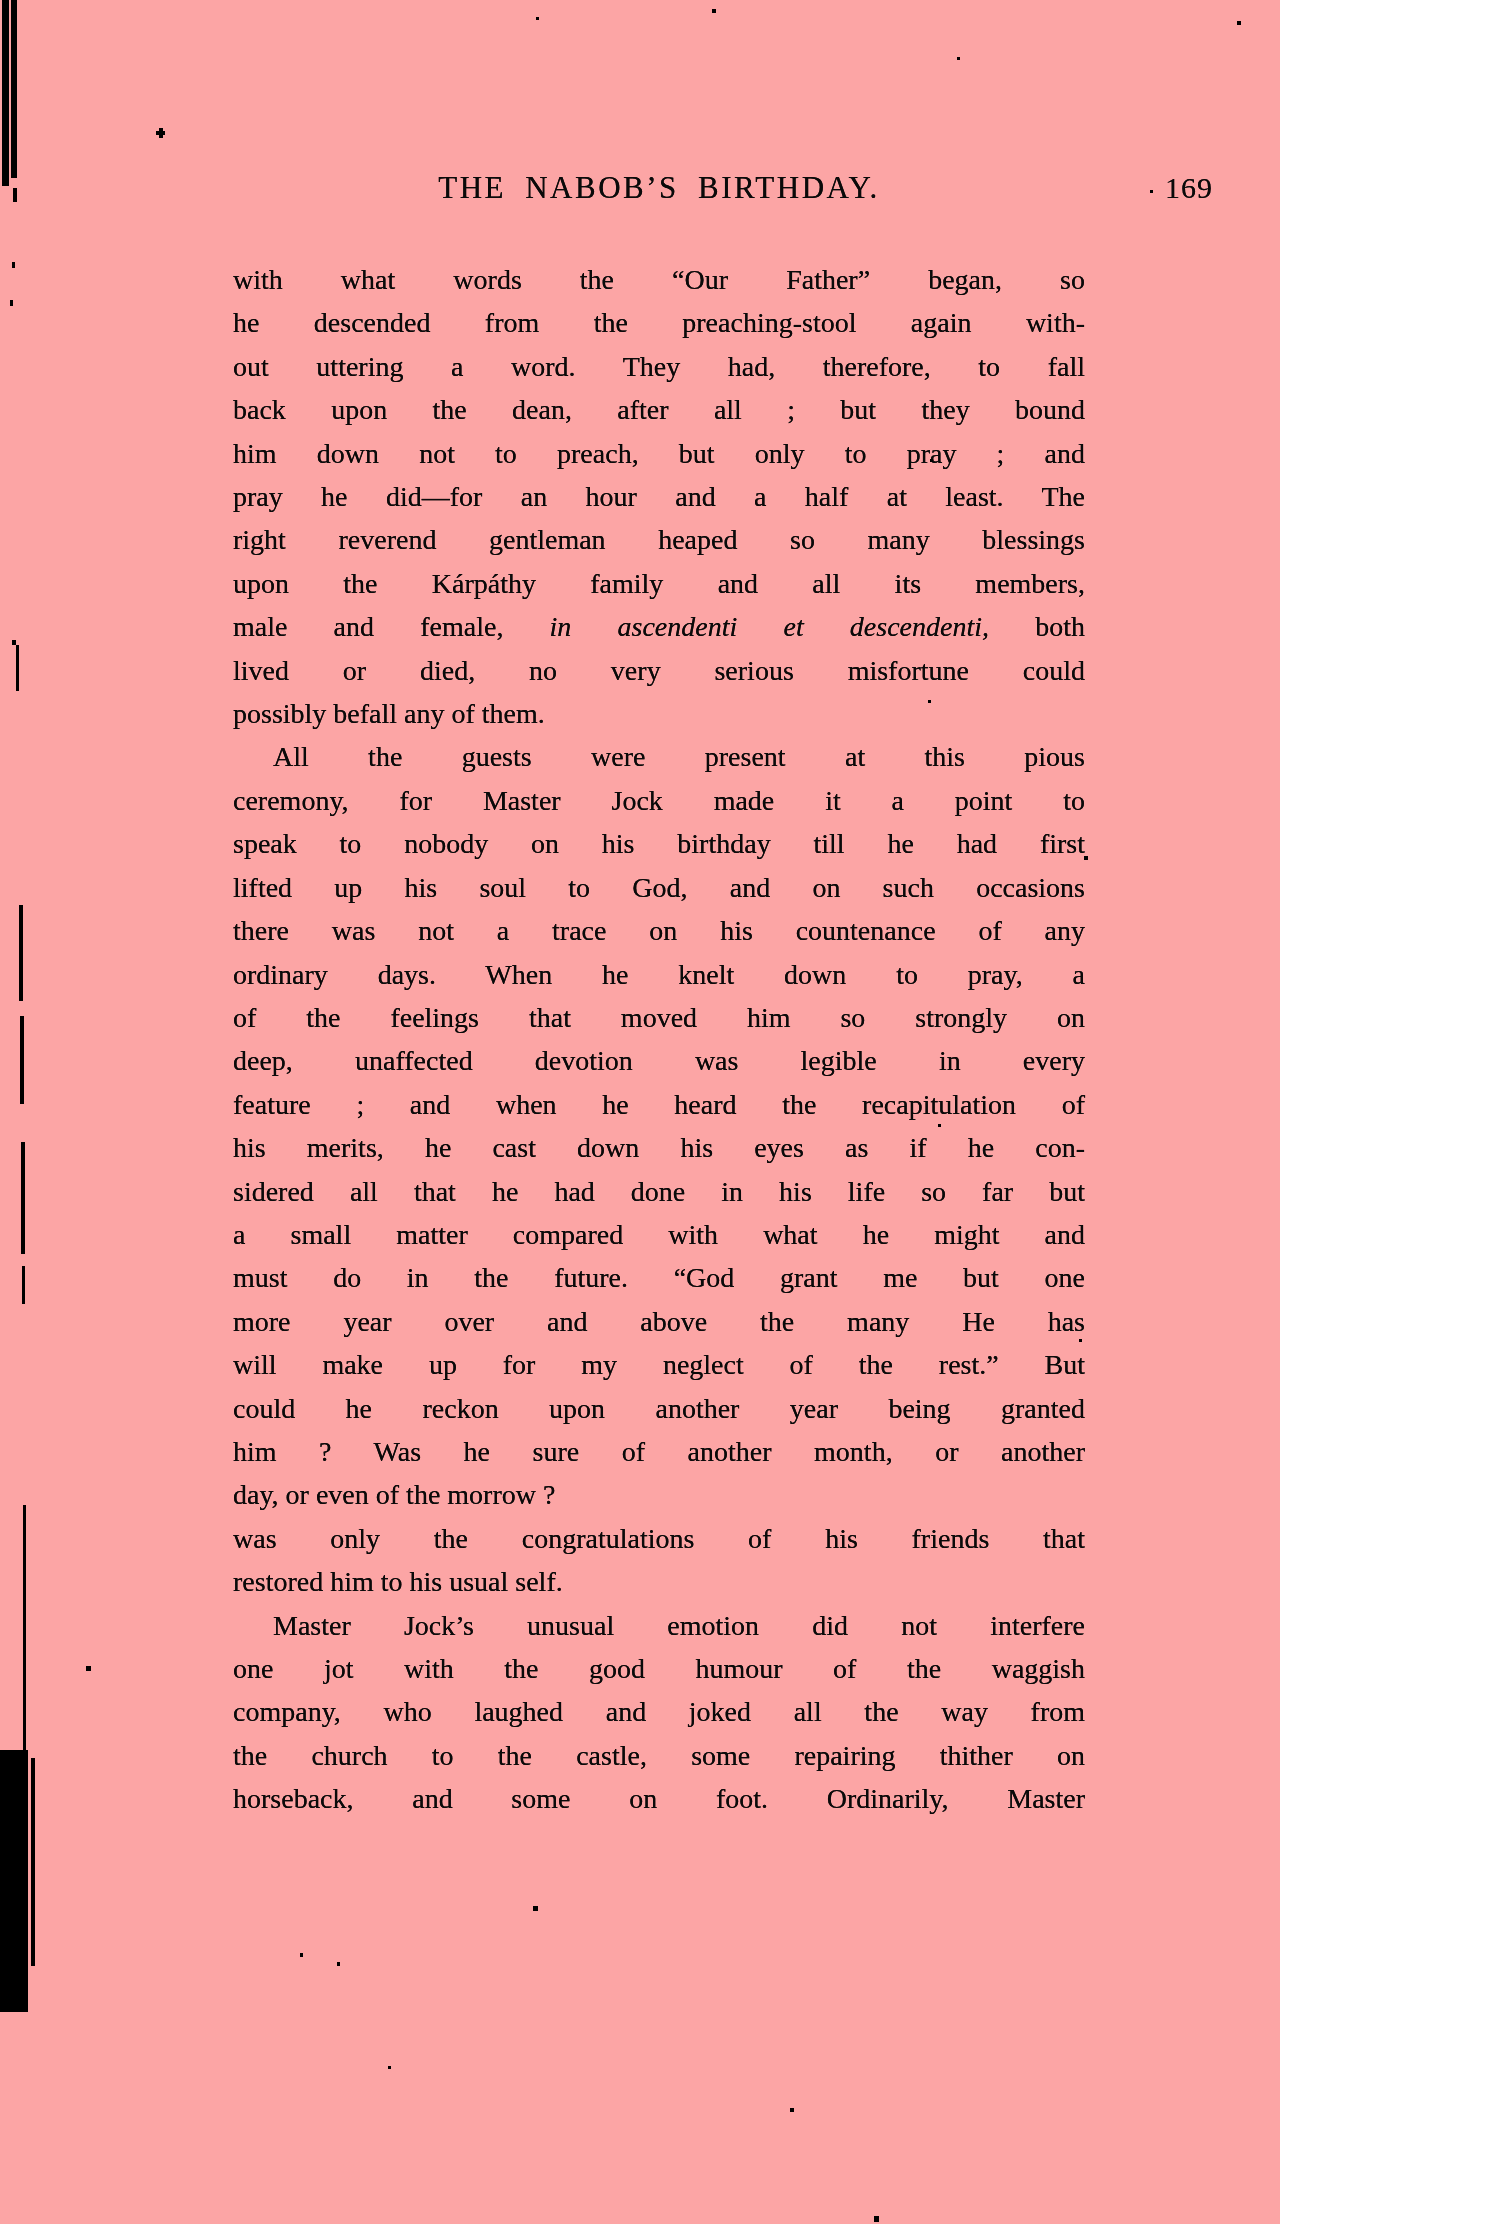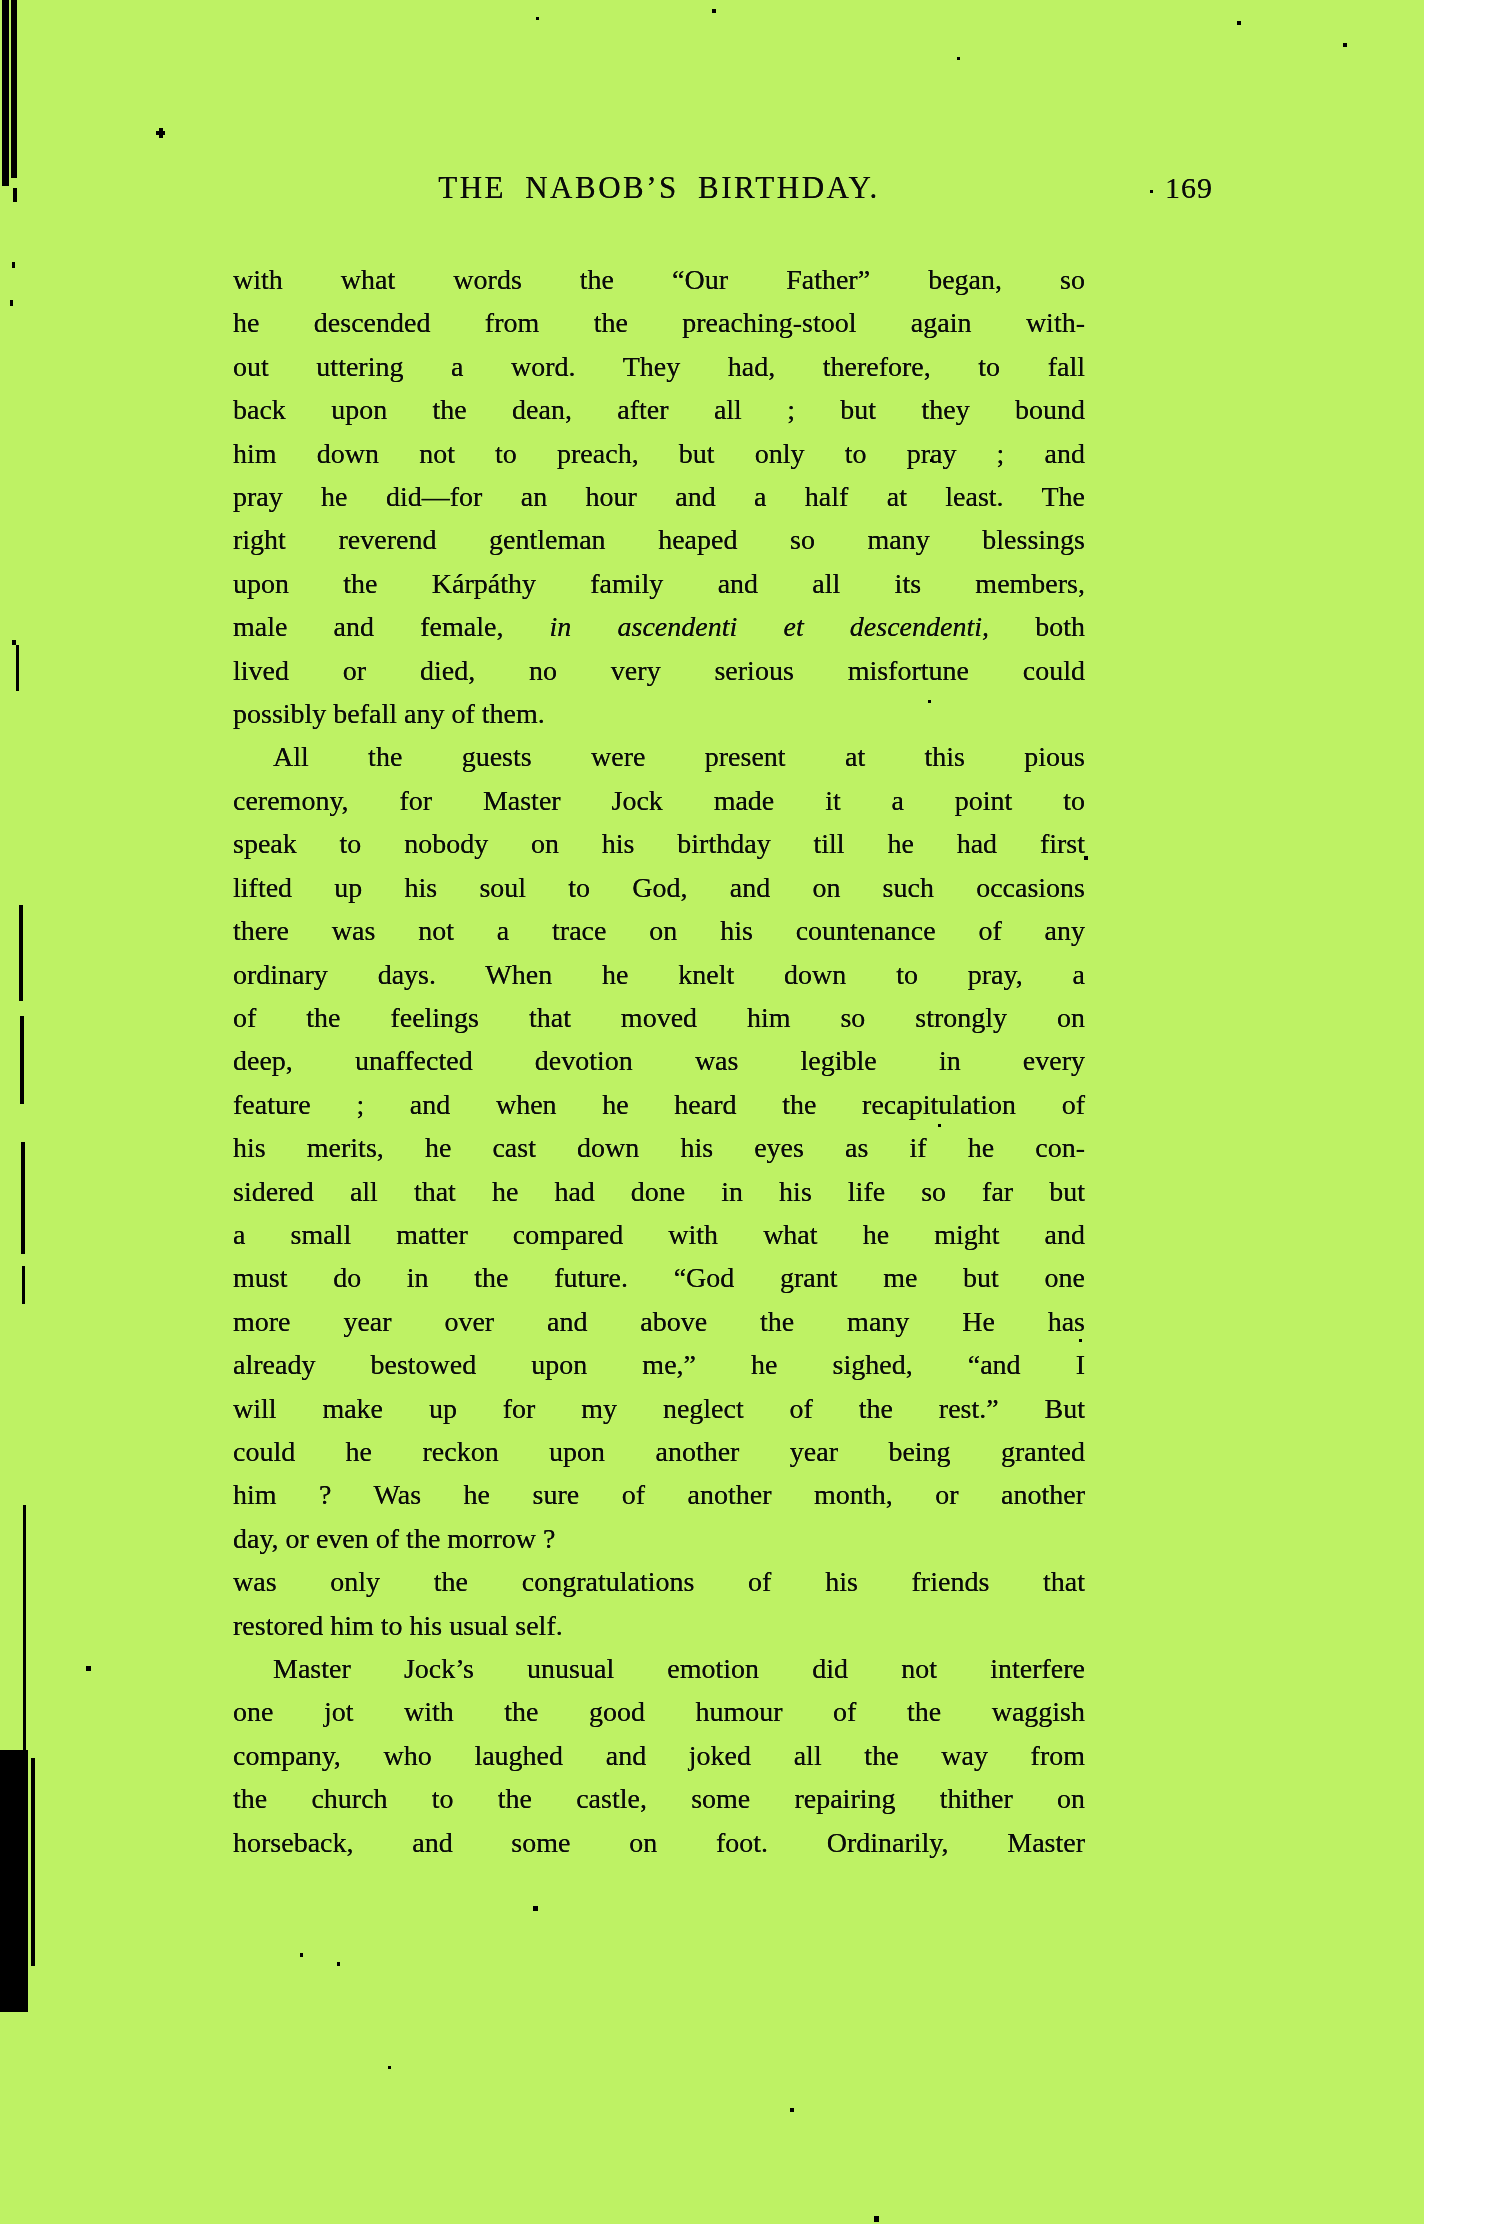--- a/index.html
+++ b/index.html
@@ -1,20 +1,20 @@
 <!DOCTYPE html>
 <html><head>
 <meta charset="utf-8">
 <style>
   html, body { margin: 0; padding: 0; background: #ffffff; }
   .page {
     position: relative;
-    width: 1424px;
+    width: 1280px;
     height: 2224px;
-    background: #bef264;
+    background: #fca5a5;
     color: #0a0a0a;
     font-family: "Liberation Serif", "DejaVu Serif", serif;
     overflow: hidden;
     text-decoration: underline;
   }
   .header {
     position: absolute;
     left: 233px;
     top: 170px;
     width: 852px;
@@ -90,21 +90,20 @@
         <div class="line"><span>there was not a trace on his countenance of any</span></div>
         <div class="line"><span>ordinary days. When he knelt down to pray, a</span></div>
         <div class="line"><span>of the feelings that moved him so strongly on</span></div>
         <div class="line"><span>deep, unaffected devotion was legible in every</span></div>
         <div class="line"><span>feature ; and when he heard the recapitulation of</span></div>
         <div class="line"><span>his merits, he cast down his eyes as if he con-</span></div>
         <div class="line"><span>sidered all that he had done in his life so far but</span></div>
         <div class="line"><span>a small matter compared with what he might and</span></div>
         <div class="line"><span>must do in the future. “God grant me but one</span></div>
         <div class="line"><span>more year over and above the many He has</span></div>
-        <div class="line"><span>already bestowed upon me,” he sighed, “and I</span></div>
         <div class="line"><span>will make up for my neglect of the rest.” But</span></div>
         <div class="line"><span>could he reckon upon another year being granted</span></div>
         <div class="line"><span>him ? Was he sure of another month, or another</span></div>
         <div class="line last"><span>day, or even of the morrow ?</span></div>
       </div>
       <div class="para">
         <div class="line"><span>was only the congratulations of his friends that</span></div>
         <div class="line last"><span>restored him to his usual self.</span></div>
       </div>
       <div class="para">

